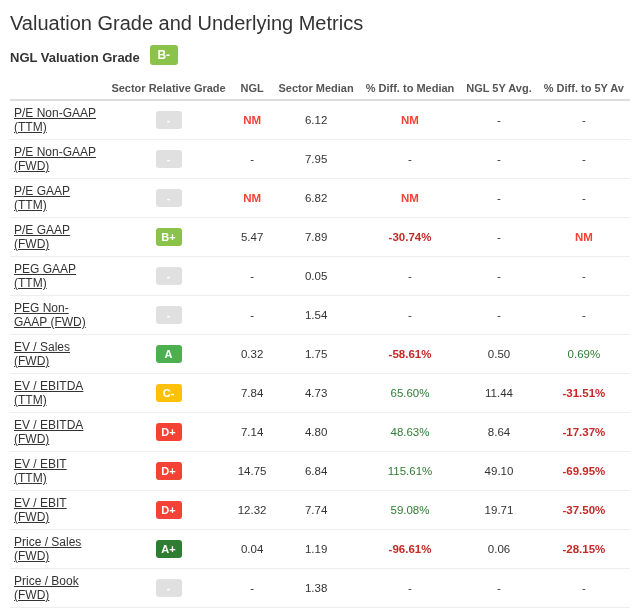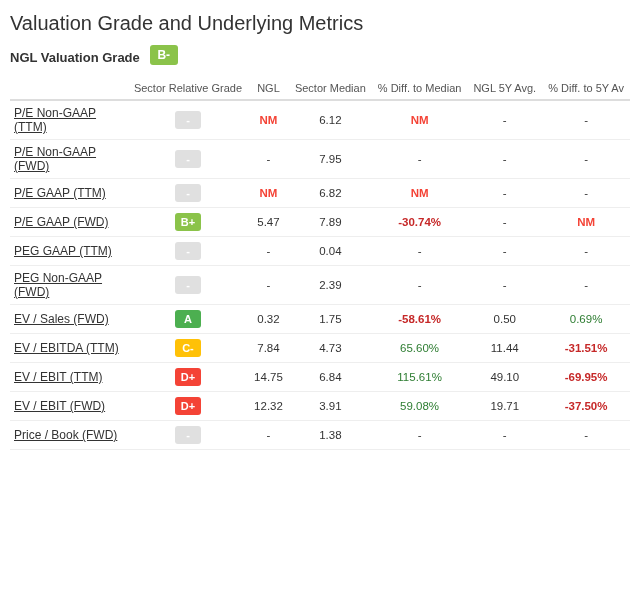--- a/index.html
+++ b/index.html
@@ -52,21 +52,21 @@
       width: 100%;
       border-collapse: collapse;
       font-size: 11.5px;
     }
     thead tr {
       border-bottom: 2px solid #ddd;
     }
     thead th {
       padding: 5px 6px;
       text-align: center;
-      font-weight: normal;
+      font-weight: bold;
       color: #555;
       font-size: 11px;
       white-space: nowrap;
     }
     thead th:first-child {
       text-align: left;
     }
     tbody tr {
       border-bottom: 1px solid #eee;
     }
@@ -154,30 +154,30 @@
           <td>5.47</td>
           <td>7.89</td>
           <td class="neg">-30.74%</td>
           <td>-</td>
           <td class="nm">NM</td>
         </tr>
         <tr>
           <td>PEG GAAP (TTM)</td>
           <td><span class="cell-badge badge-minus">-</span></td>
           <td>-</td>
-          <td>0.04</td>
+          <td>0.05</td>
           <td>-</td>
           <td>-</td>
           <td>-</td>
         </tr>
         <tr>
           <td>PEG Non-GAAP (FWD)</td>
           <td><span class="cell-badge badge-minus">-</span></td>
           <td>-</td>
-          <td>2.39</td>
+          <td>1.54</td>
           <td>-</td>
           <td>-</td>
           <td>-</td>
         </tr>
         <tr>
           <td>EV / Sales (FWD)</td>
           <td><span class="cell-badge badge-a">A</span></td>
           <td>0.32</td>
           <td>1.75</td>
           <td class="neg">-58.61%</td>
@@ -187,38 +187,56 @@
         <tr>
           <td>EV / EBITDA (TTM)</td>
           <td><span class="cell-badge badge-c-minus">C-</span></td>
           <td>7.84</td>
           <td>4.73</td>
           <td class="pos">65.60%</td>
           <td>11.44</td>
           <td class="neg">-31.51%</td>
         </tr>
         <tr>
+          <td>EV / EBITDA (FWD)</td>
+          <td><span class="cell-badge badge-d-plus">D+</span></td>
+          <td>7.14</td>
+          <td>4.80</td>
+          <td class="pos">48.63%</td>
+          <td>8.64</td>
+          <td class="neg">-17.37%</td>
+        </tr>
+        <tr>
           <td>EV / EBIT (TTM)</td>
           <td><span class="cell-badge badge-d-plus">D+</span></td>
           <td>14.75</td>
           <td>6.84</td>
           <td class="pos">115.61%</td>
           <td>49.10</td>
           <td class="neg">-69.95%</td>
         </tr>
         <tr>
           <td>EV / EBIT (FWD)</td>
           <td><span class="cell-badge badge-d-plus">D+</span></td>
           <td>12.32</td>
-          <td>3.91</td>
+          <td>7.74</td>
           <td class="pos">59.08%</td>
           <td>19.71</td>
           <td class="neg">-37.50%</td>
         </tr>
         <tr>
+          <td>Price / Sales (FWD)</td>
+          <td><span class="cell-badge badge-a-plus">A+</span></td>
+          <td>0.04</td>
+          <td>1.19</td>
+          <td class="neg">-96.61%</td>
+          <td>0.06</td>
+          <td class="neg">-28.15%</td>
+        </tr>
+        <tr>
           <td>Price / Book (FWD)</td>
           <td><span class="cell-badge badge-minus">-</span></td>
           <td>-</td>
           <td>1.38</td>
           <td>-</td>
           <td>-</td>
           <td>-</td>
         </tr>
       </tbody>
   </table>

